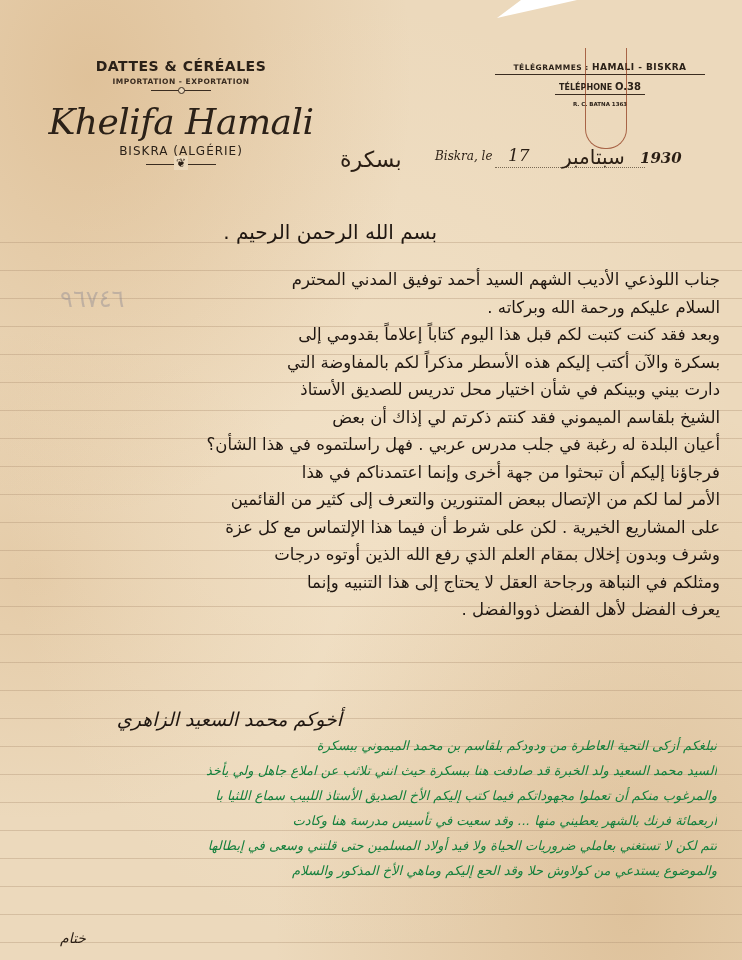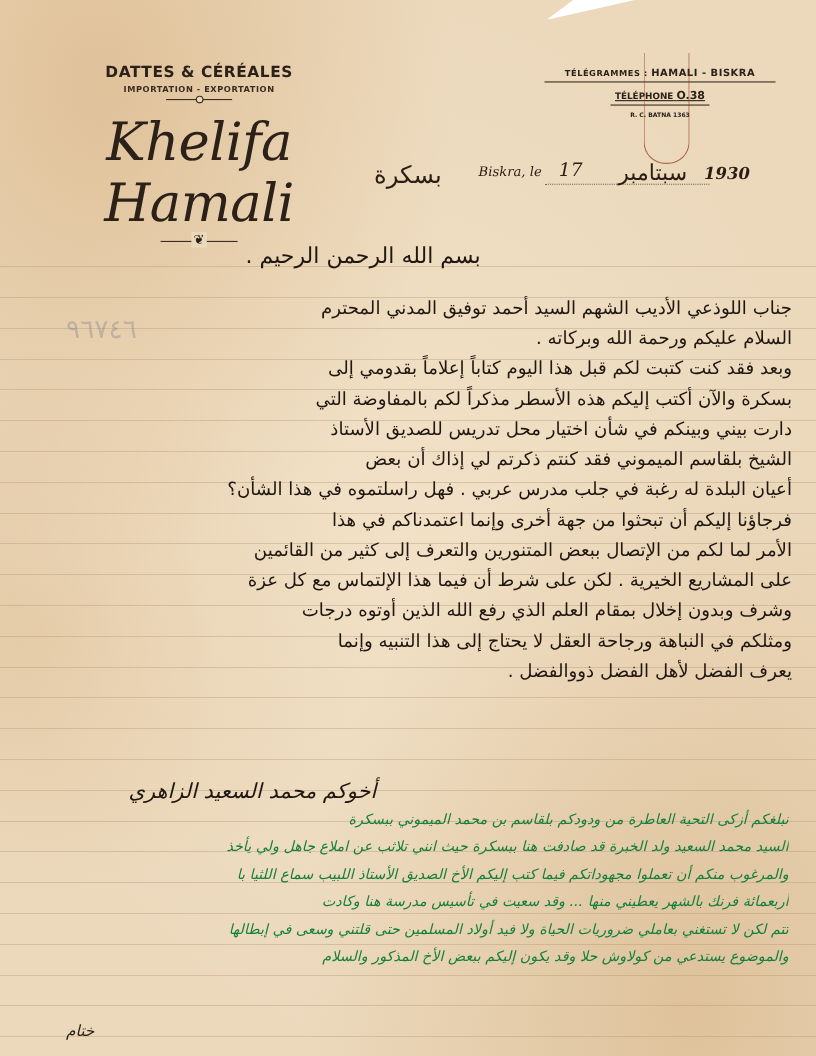--- a/index.html
+++ b/index.html
@@ -21,28 +21,28 @@
   }
   .tear {
     position: absolute; left: 497px; top: 0; width: 80px; height: 18px;
     background: #ffffff; clip-path: polygon(0 100%, 30% 0, 100% 0, 60% 40%);
   }
   .letterhead-left { position: absolute; left: 46px; top: 58px; width: 270px; text-align: center; }
   .lh-main { font-family: "DejaVu Sans", sans-serif; font-weight: bold; font-size: 14px; letter-spacing: 0.5px; color: #2b2118; }
   .lh-sub { font-family: "DejaVu Sans", sans-serif; font-weight: bold; font-size: 7.5px; letter-spacing: 0.5px; margin-top: 3px; color: #3a2c20; }
   .lh-orn { margin: 4px auto 0; width: 60px; border-top: 1px solid #3a2c20; position: relative; height: 2px; }
   .lh-orn::after { content: ""; position: absolute; left: 27px; top: -4px; width: 5px; height: 5px; border: 1px solid #3a2c20; border-radius: 50%; background: #ecd9bc; }
-  .lh-name { font-family: "DejaVu Serif", serif; font-style: italic; font-size: 48px; color: #2b2118; margin-top: 8px; letter-spacing: -0.5px; }
+  .lh-name { font-family: "DejaVu Serif", serif; font-style: italic; font-size: 36px; color: #2b2118; margin-top: 8px; letter-spacing: -0.5px; }
   .lh-city { font-family: "DejaVu Sans", sans-serif; font-size: 12px; letter-spacing: 1px; margin-top: 2px; color: #2b2118; }
   .lh-orn2 { margin: 6px auto 0; width: 70px; border-top: 1px solid #3a2c20; position: relative; }
   .lh-orn2::after { content: "❦"; position: absolute; left: 28px; top: -9px; font-size: 12px; background: #ecd9bc; padding: 0 2px; }
   .letterhead-right { position: absolute; left: 495px; top: 62px; width: 210px; text-align: center; font-family: "DejaVu Sans", sans-serif; color: #2b2118; }
   .lh-tel1 { font-size: 7.5px; font-weight: bold; letter-spacing: 0.5px; border-bottom: 1.5px solid #3a2c20; padding-bottom: 2px; }
   .lh-tel1 b { font-size: 9px; }
-  .lh-tel2 { display: inline-block; font-size: 8px; font-weight: bold; margin-top: 6px; border-bottom: 1.5px solid #3a2c20; padding: 0 4px 2px; text-decoration: underline; }
+  .lh-tel2 { display: inline-block; font-size: 8px; font-weight: bold; margin-top: 6px; border-bottom: 1.5px solid #3a2c20; padding: 0 4px 2px; }
   .lh-tel2 b { font-size: 10px; }
   .lh-rc { font-size: 5.5px; margin-top: 6px; font-weight: bold; }
   .red-mark { position: absolute; left: 585px; top: 48px; width: 40px; height: 100px; border: 1.5px solid rgba(140,50,20,0.7); border-top: none; border-radius: 0 0 20px 20px; }
   .dateline { position: absolute; left: 340px; top: 145px; width: 340px; height: 40px; }
   .dl-biskra-ar { position: absolute; left: 0; top: 2px; font-size: 22px; font-family: "DejaVu Sans", sans-serif; direction: rtl; }
   .dl-biskra { position: absolute; left: 95px; top: 4px; font-family: "DejaVu Serif", serif; font-style: italic; font-size: 12px; }
   .dl-day { position: absolute; left: 168px; top: 0px; font-style: italic; font-size: 17px; }
   .dl-month { position: absolute; left: 222px; top: 0px; font-family: "DejaVu Sans", sans-serif; font-size: 20px; direction: rtl; }
   .dl-year { position: absolute; left: 300px; top: 4px; font-style: italic; font-size: 15px; font-weight: bold; }
   .dl-line { position: absolute; left: 155px; top: 22px; width: 150px; border-top: 1px dotted #7a6a55; }
@@ -60,20 +60,21 @@
 <body>
 
 <div class="rules"></div>
 <div class="tear"></div>
 
 <div class="letterhead-left">
   <div class="lh-main">DATTES &amp; CÉRÉALES</div>
   <div class="lh-sub">IMPORTATION - EXPORTATION</div>
   <div class="lh-orn"></div>
   <div class="lh-name">Khelifa Hamali</div>
+  <div class="lh-city">BISKRA (ALGÉRIE)</div>
   <div class="lh-orn2"></div>
 </div>
 
 <div class="letterhead-right">
   <div class="lh-tel1">
     <span>TÉLÉGRAMMES :</span>
     <b>HAMALI - BISKRA</b>
   </div>
   <div class="lh-tel2">
     <span>TÉLÉPHONE</span>
@@ -113,15 +114,15 @@
 </div>
 
 <div class="body-ar signature">أخوكم محمد السعيد الزاهري</div>
 
 <div class="body-ar postscript">
   <div>نبلغكم أزكى التحية العاطرة من ودودكم بلقاسم بن محمد الميموني ببسكرة</div>
   <div>السيد محمد السعيد ولد الخبرة قد صادفت هنا ببسكرة حيث انني تلاثب عن املاع جاهل ولي يأخذ</div>
   <div>والمرغوب منكم أن تعملوا مجهوداتكم فيما كتب إليكم الأخ الصديق الأستاذ اللبيب سماع اللثيا با</div>
   <div>أربعمائة فرنك بالشهر يعطيني منها ... وقد سعيت في تأسيس مدرسة هنا وكادت</div>
   <div>تتم لكن لا تستغني بعاملي ضروريات الحياة ولا فيد أولاد المسلمين حتى قلتني وسعى في إبطالها</div>
-  <div>والموضوع يستدعي من كولاوش حلا وقد يكون إليكم ببعض الأخ المذكور والسلام</div>
+  <div>والموضوع يستدعي من كولاوش حلا وقد الحع إليكم وماهي الأخ المذكور والسلام</div>
 </div>
 <div class="ps-close">ختام</div>
 
 </body></html>

